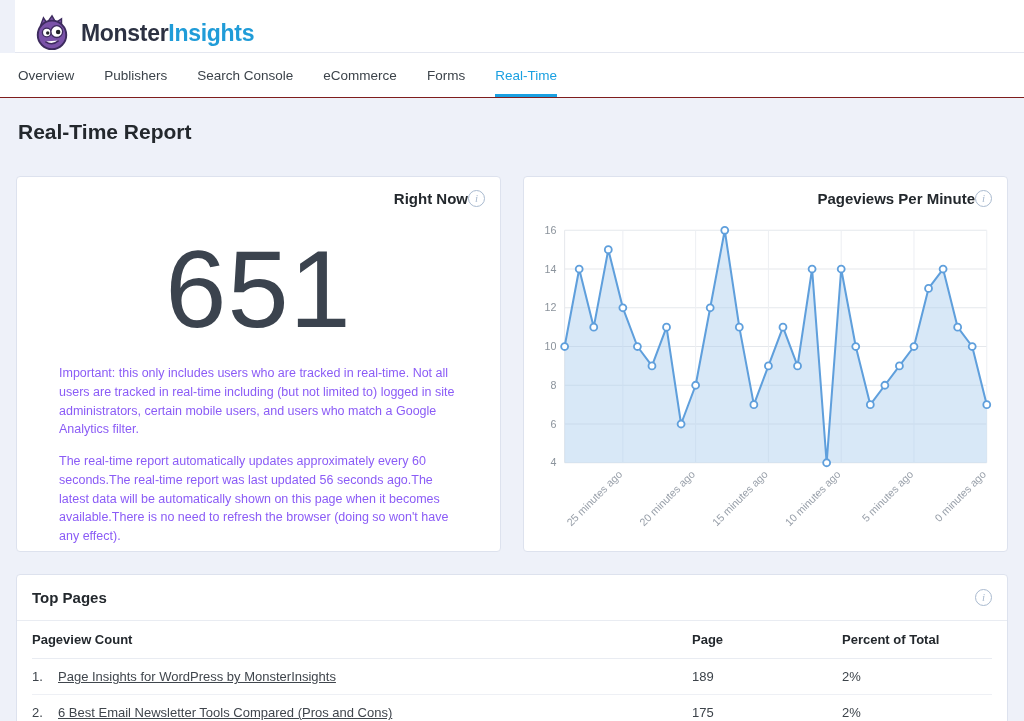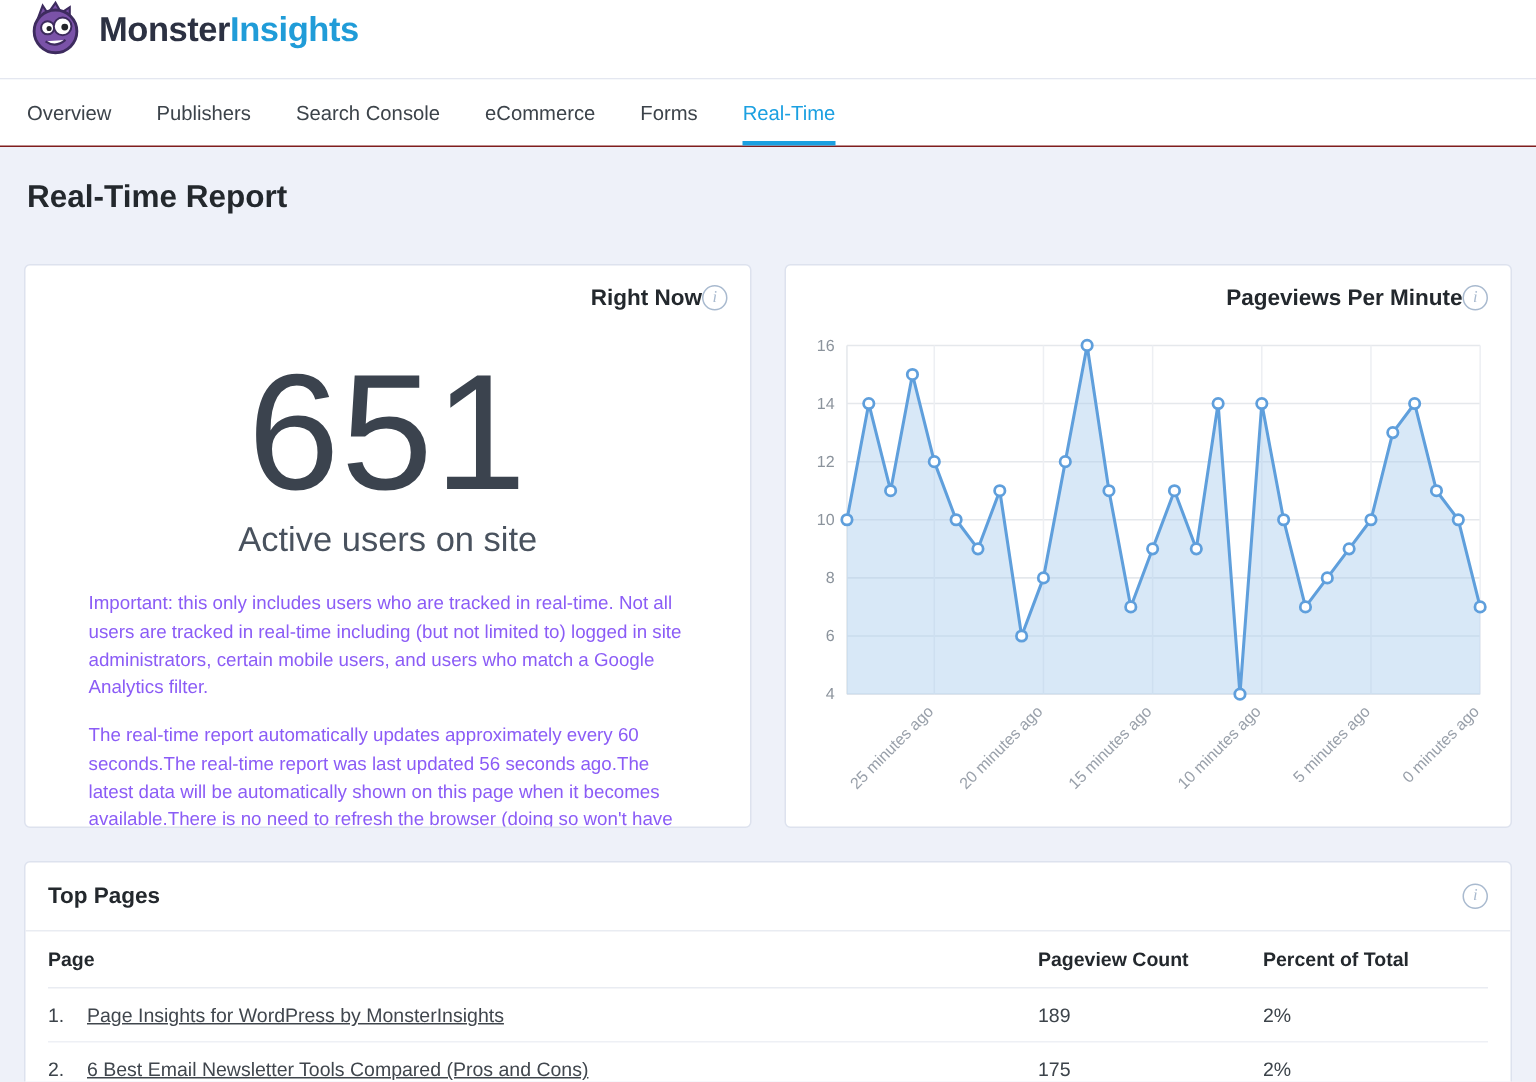--- a/index.html
+++ b/index.html
@@ -6,21 +6,21 @@
   html,body { width: 1024px; height: 721px; }
   body {
     background: #eef1f9;
     font-family: "Liberation Sans", sans-serif;
     color: #23282d;
     overflow: hidden;
   }
   
   .app-header {
     height: 53px; background: #fff; border-bottom: 1px solid #e4e7f0;
-    display: flex; align-items: flex-start; padding: 0 18px;
+    display: flex; align-items: flex-end; padding: 0 18px; margin-left: 15px;
   }
   .logo { display: flex; align-items: center; gap: 10px; cursor: pointer; }
   .logo-text { font-size: 23px; font-weight: bold; letter-spacing: -0.3px; }
   .logo-monster { color: #2c3142; }
   .logo-insights { color: #209cd8; }
   
   .nav {
     height: 45px; background: #fff; border-bottom: 1px solid #7f1d1d;
     display: flex; align-items: stretch; padding: 0 18px; gap: 30px;
   }
@@ -105,21 +105,20 @@
 <h1 class="page-title">Real-Time Report</h1>
 
 <div class="panels">
 
   <section class="panel">
     <div class="panel-header">
       <h2 class="panel-title">Right Now</h2>
       <span class="info-icon">i</span>
     </div>
     <div class="big-number">651</div>
-    <div class="big-label">Active users on site</div>
     <p class="rn-text">Important: this only includes users who are tracked in real-time. Not all users are tracked in real-time including (but not limited to) logged in site administrators, certain mobile users, and users who match a Google Analytics filter.</p>
     <p class="rn-text">The real-time report automatically updates approximately every 60 seconds.The real-time report was last updated 56 seconds ago.The latest data will be automatically shown on this page when it becomes available.There is no need to refresh the browser (doing so won't have any effect).</p>
   </section>
 
   <section class="panel">
     <div class="panel-header">
       <h2 class="panel-title">Pageviews Per Minute</h2>
       <span class="info-icon">i</span>
     </div>
     <div class="chart">
@@ -189,22 +188,22 @@
 
 </div>
 
 <section class="top-pages">
   <div class="tp-header">
     <h2 class="panel-title">Top Pages</h2>
     <span class="info-icon">i</span>
   </div>
 
   <div class="tp-grid">
+    <div class="tp-col-header">Pageview Count</div>
     <div class="tp-col-header">Page</div>
-    <div class="tp-col-header">Pageview Count</div>
     <div class="tp-col-header">Percent of Total</div>
   </div>
 
   <div class="tp-grid">
     <div class="tp-cell tp-page-cell">
       <span class="tp-rank">1.</span>
       <a class="tp-link">Page Insights for WordPress by MonsterInsights</a>
     </div>
     <div class="tp-cell">189</div>
     <div class="tp-cell">2%</div>

